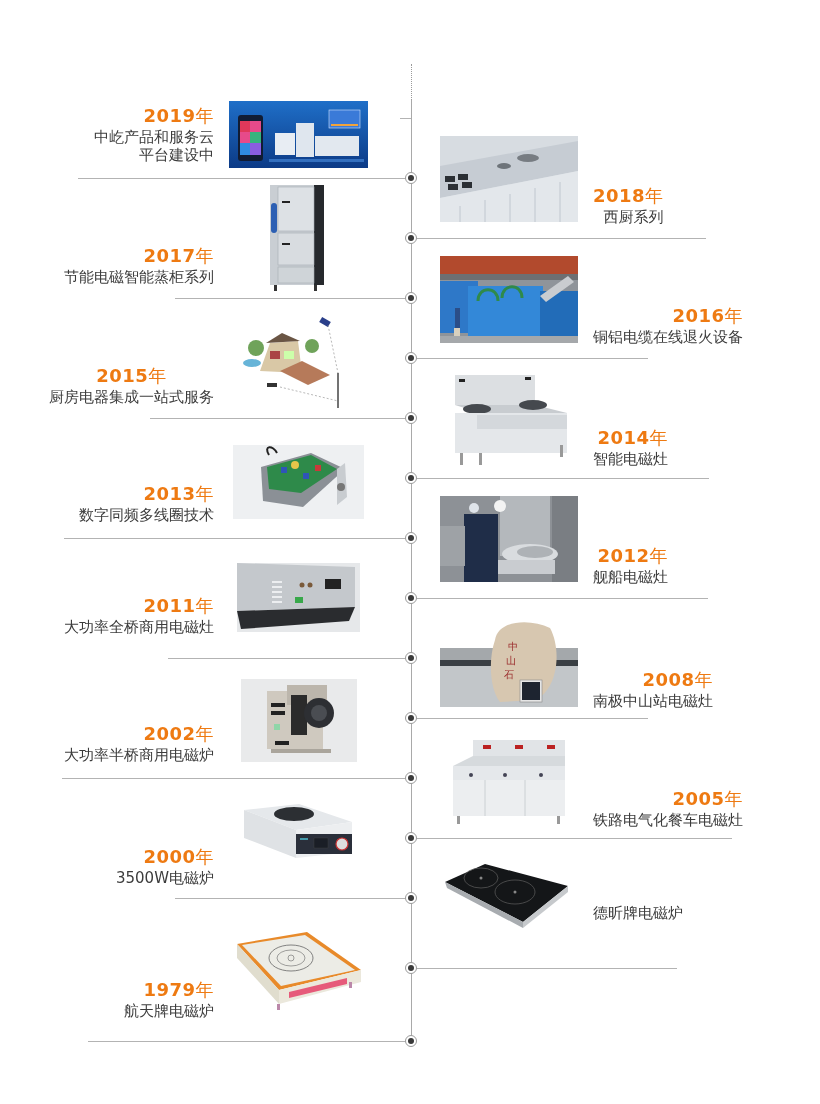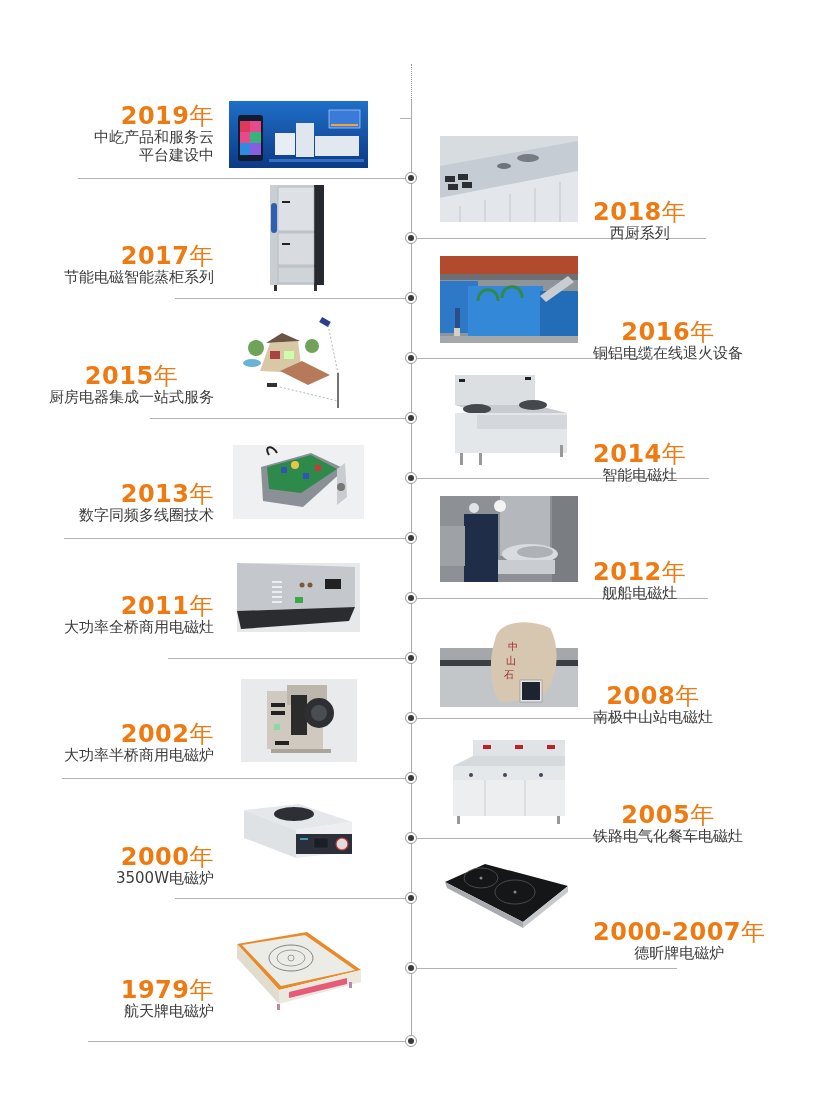--- a/index.html
+++ b/index.html
@@ -21,24 +21,24 @@
     transform: translate(-50%, -50%);
   }
   .node::after {
     content: ""; position: absolute; left: 50%; top: 50%;
     width: 6px; height: 6px; border-radius: 50%; background: #3a3a3a;
     transform: translate(-50%, -50%);
   }
 
   .entry-text { position: absolute; }
   .entry-text.left { text-align: right; }
-  .entry-text.right { text-align: center; margin-top: 16px; }
+  .entry-text.right { text-align: right; }
   .year {
     display: block; color: #ee7a12; font-weight: bold;
-    font-size: 24px; line-height: 24px; letter-spacing: 0.5px;
+    font-size: 18px; line-height: 24px; letter-spacing: 0.5px;
   }
   .year .nian { font-weight: normal; }
   .desc {
     display: block; color: #3c3c3c; font-size: 15px; line-height: 18px;
     white-space: nowrap;
   }
 
   .photo { position: absolute; overflow: hidden; }
   .photo svg { width: 100%; height: 100%; display: block; }
 </style>
@@ -370,21 +370,20 @@
     <polygon points="0,20 40,2 123,24 78,60" fill="#141618"></polygon>
     <polygon points="0,20 78,60 78,66 2,26" fill="#a8acb0"></polygon>
     <polygon points="78,60 123,24 123,30 78,66" fill="#c6c9cc"></polygon>
     <ellipse cx="36" cy="16" rx="17" ry="10" fill="none" stroke="#555" stroke-width="0.8"></ellipse>
     <ellipse cx="70" cy="30" rx="20" ry="12" fill="none" stroke="#555" stroke-width="0.8"></ellipse>
     <circle cx="36" cy="16" r="1.5" fill="#888"></circle>
     <circle cx="70" cy="30" r="1.5" fill="#888"></circle>
   </svg>
 </div>
 <div class="entry-text right" style="left:593px;top:904px;">
-  <span class="year"><span>2000-2007</span><span class="nian">年</span></span>
   <span class="desc">德昕牌电磁炉</span>
 </div>
 
 <div class="entry-text left" style="right:606px;top:978px;">
   <span class="year"><span>1979</span><span class="nian">年</span></span>
   <span class="desc">航天牌电磁炉</span>
 </div>
 <div class="photo" style="left:237px;top:930px;width:127px;height:86px;">
   <svg viewBox="0 0 127 86" preserveAspectRatio="none">
     <rect width="127" height="86" fill="#ffffff"></rect>

